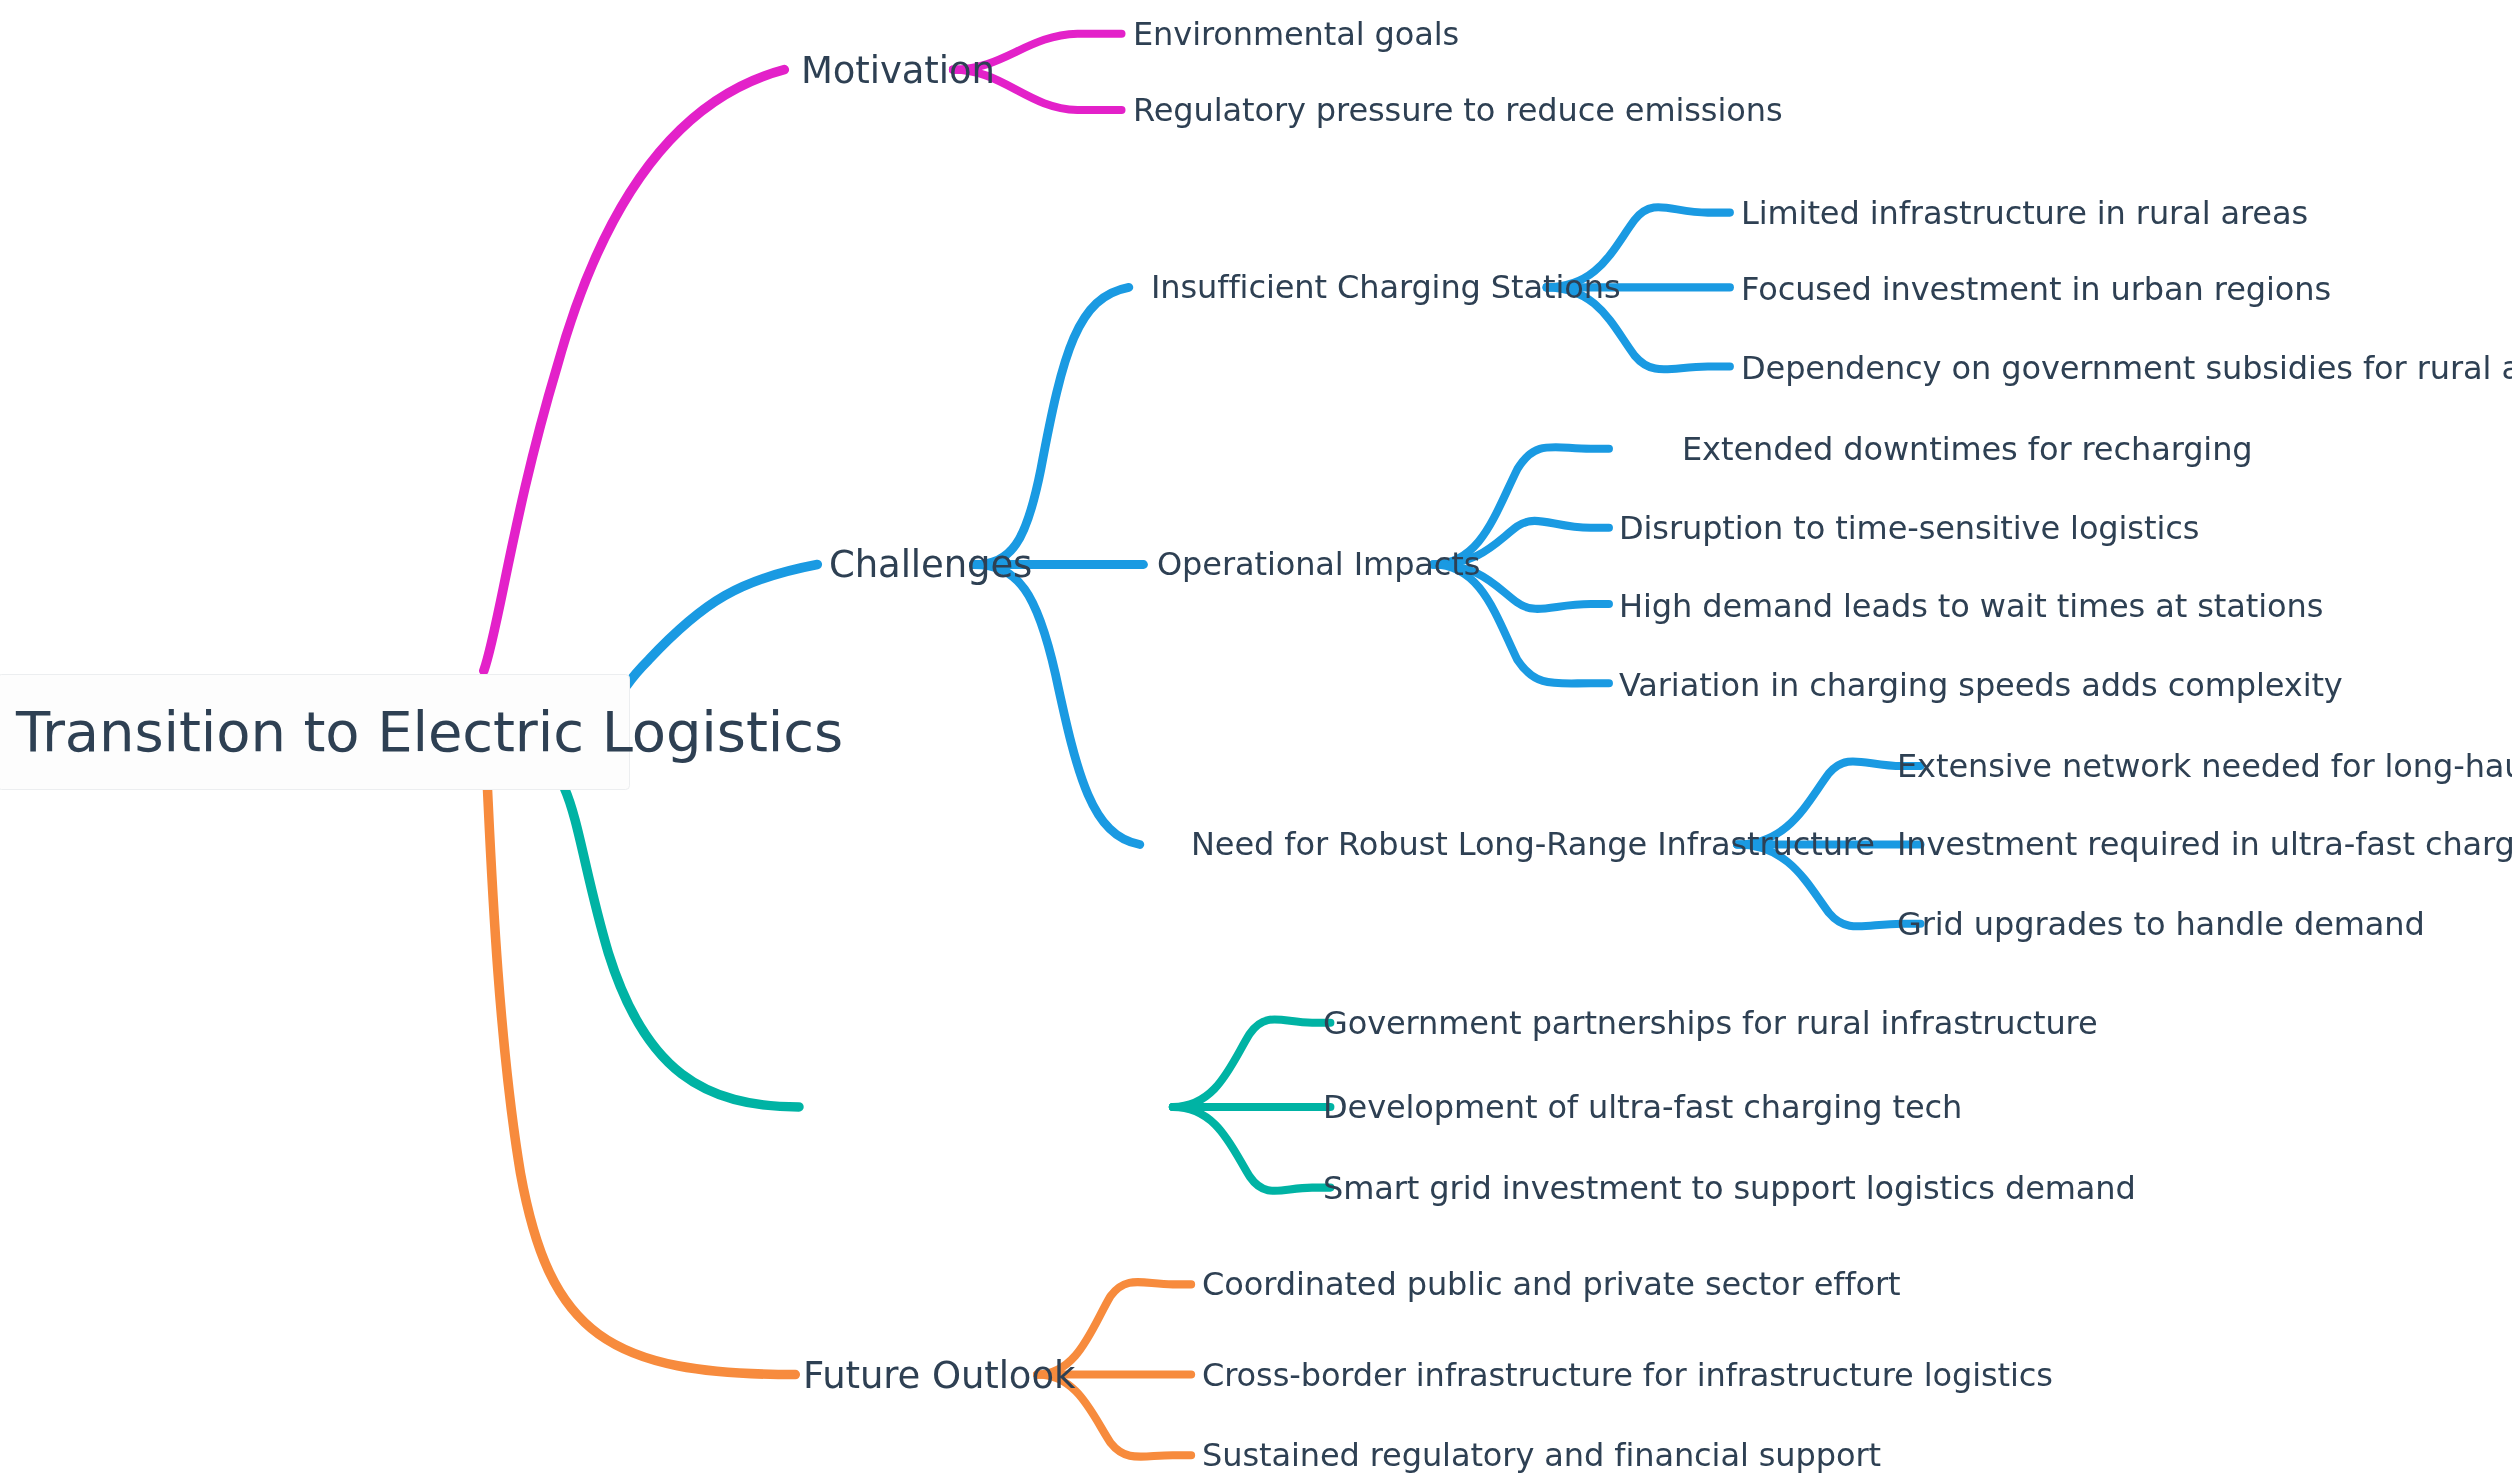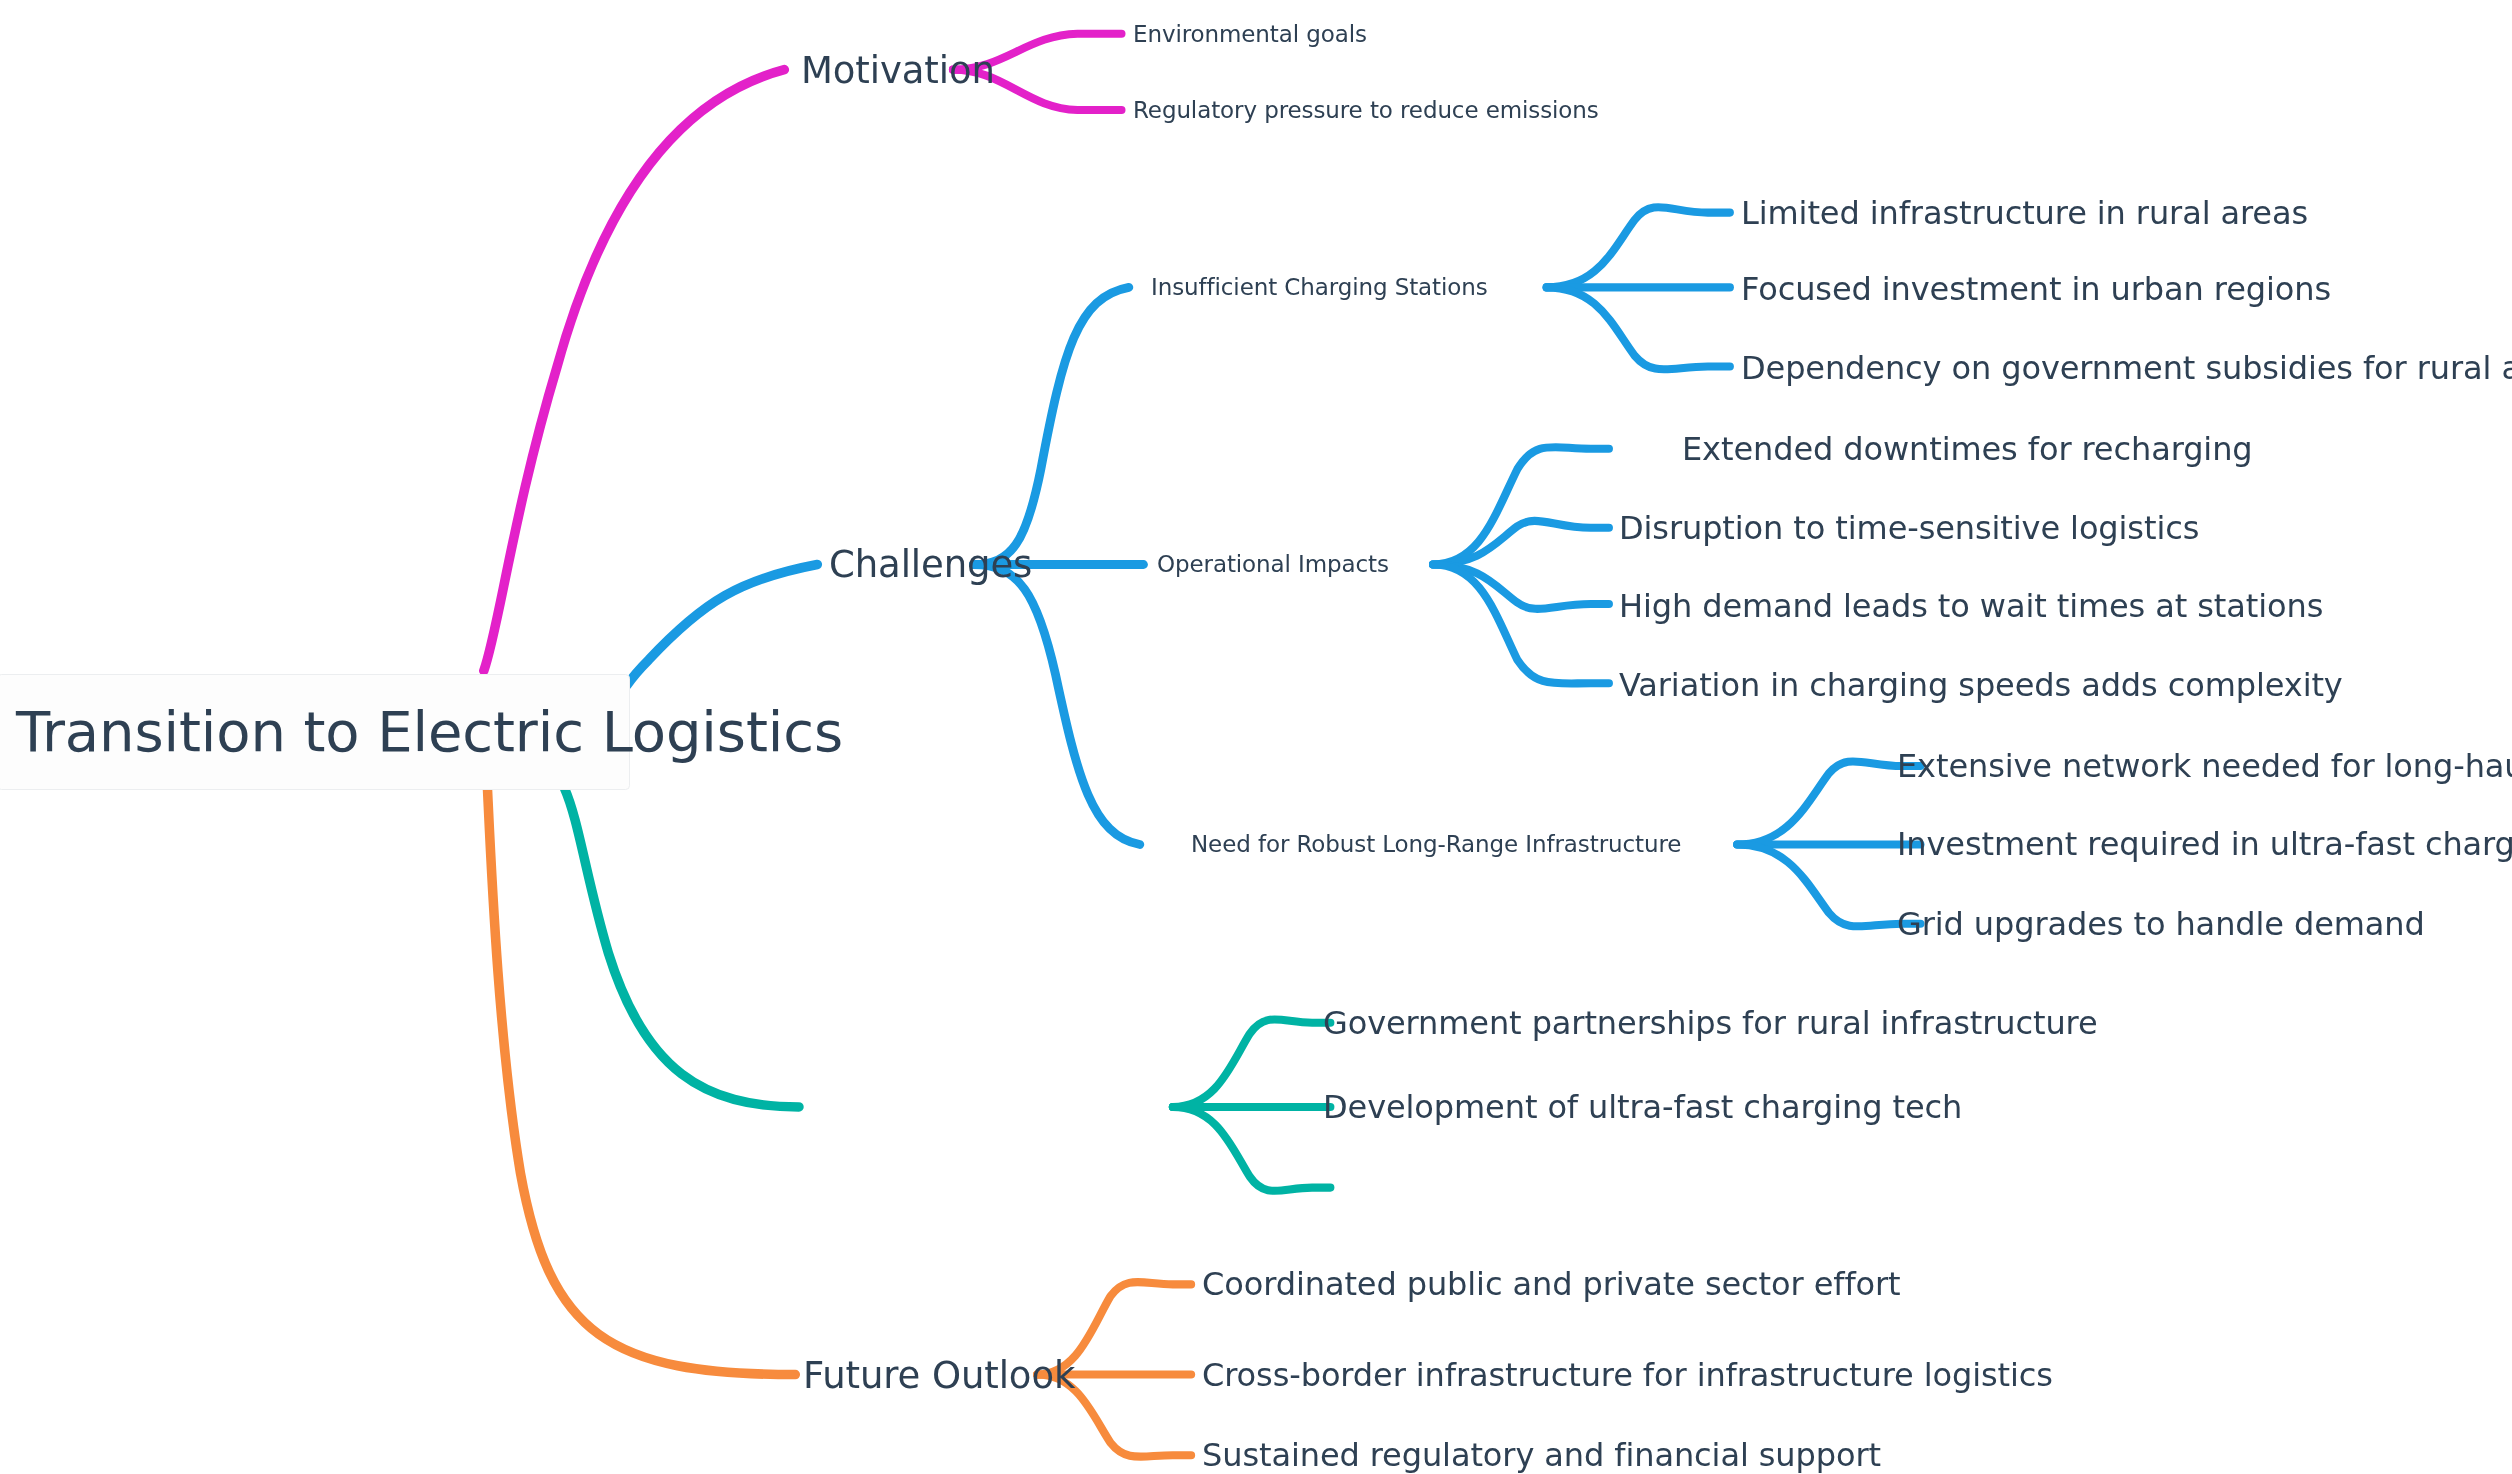--- a/index.html
+++ b/index.html
@@ -41,21 +41,21 @@
   }
   .node-root {
     font-size: 56px;
     letter-spacing: -0.1px;
   }
   .node-l1 {
     font-size: 37px;
     letter-spacing: -0.1px;
   }
   .node-l2 {
-    font-size: 23px;
+    font-size: 32px;
     letter-spacing: -0.1px;
   }
   .node-l3 {
     font-size: 32px;
     letter-spacing: -0.1px;
   }
   .root-box {
     position: absolute;
     background: #fdfdfd;
     border: 0.7px solid #eceef0;
@@ -126,19 +126,20 @@
   <div class="node-label node-l3" style="left:1619px; top:528px;">Disruption to time-sensitive logistics</div>
   <div class="node-label node-l3" style="left:1619px; top:606px;">High demand leads to wait times at stations</div>
   <div class="node-label node-l3" style="left:1619px; top:685px;">Variation in charging speeds adds complexity</div>
 
   <div class="node-label node-l3" style="left:1897px; top:766px;">Extensive network needed for long-haul routes</div>
   <div class="node-label node-l3" style="left:1897px; top:844px;">Investment required in ultra-fast charging</div>
   <div class="node-label node-l3" style="left:1897px; top:924px;">Grid upgrades to handle demand</div>
 
   <div class="node-label node-l3" style="left:1323px; top:1023px;">Government partnerships for rural infrastructure</div>
   <div class="node-label node-l3" style="left:1323px; top:1107px;">Development of ultra-fast charging tech</div>
+  <div class="node-label node-l3" style="left:1323px; top:1188px;">Smart grid investment to support logistics demand</div>
 
   <div class="node-label node-l3" style="left:1202px; top:1284px;">Coordinated public and private sector effort</div>
   <div class="node-label node-l3" style="left:1202px; top:1375px;">Cross-border infrastructure for infrastructure logistics</div>
   <div class="node-label node-l3" style="left:1202px; top:1455px;">Sustained regulatory and financial support</div>
 
 </div>
 
 
 </body></html>

